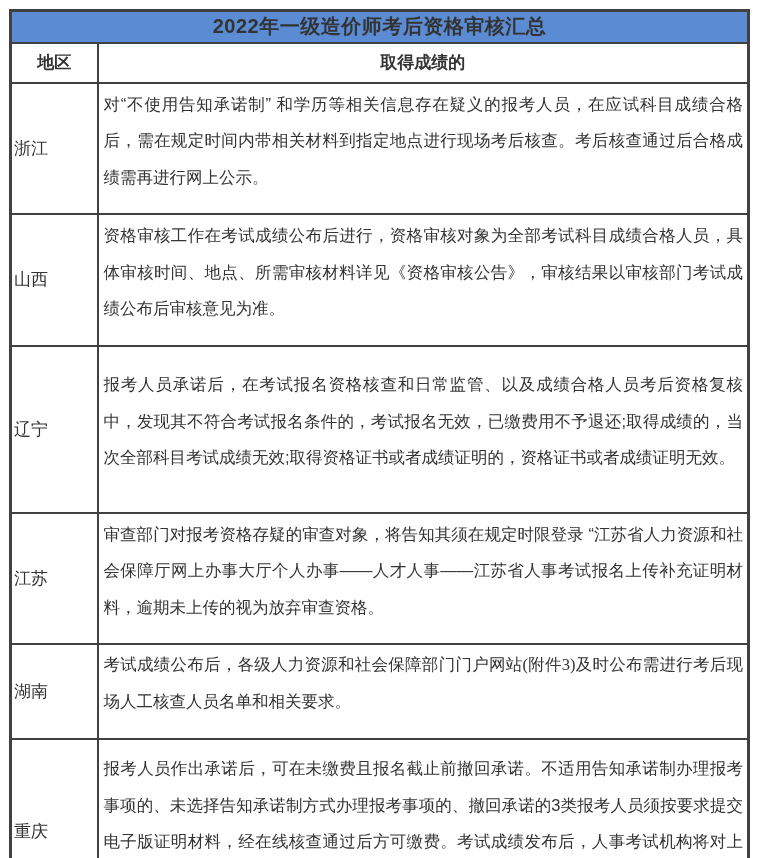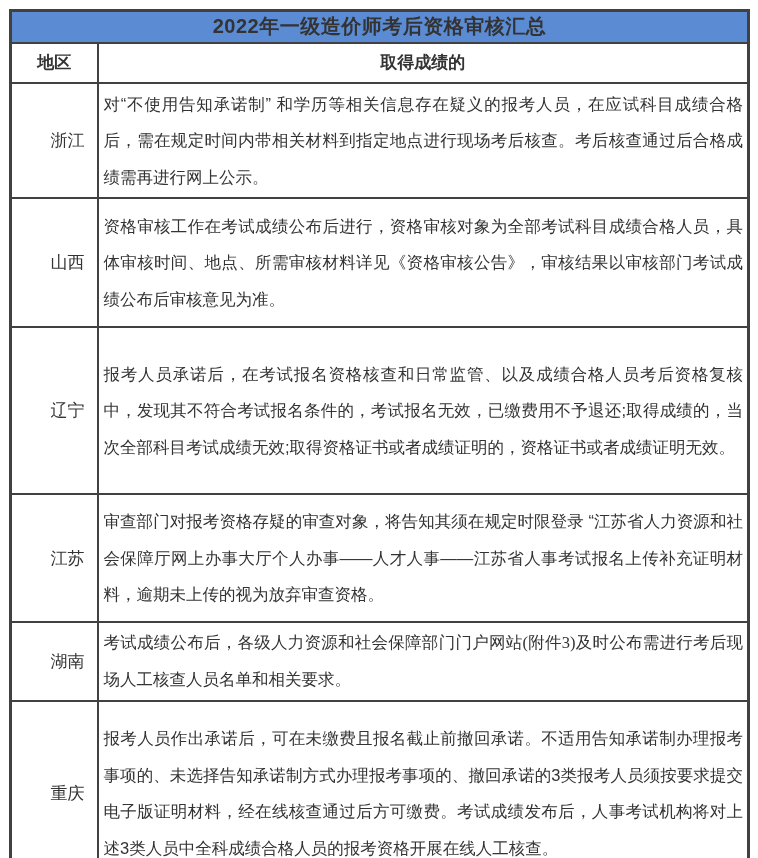--- a/index.html
+++ b/index.html
@@ -46,30 +46,30 @@
   }
   .col-head {
     font-size: 17px;
     font-weight: bold;
     text-align: center;
     height: 40px;
     padding: 2px;
   }
   col.region-col { width: 87px; }
   td.region-cell {
-    text-align: right;
+    text-align: left;
     vertical-align: middle;
     font-size: 17px;
-    padding: 12px;
+    padding: 2px;
   }
   td.req-cell {
     vertical-align: middle;
     font-size: 16.5px;
     line-height: 36.5px;
-    padding: 2px 4px 2px 5px;
+    padding: 2px 4px 18px 5px;
     text-align: justify;
   }
   tr.r0 td { height: 112px; }
   tr.r1 td { height: 129px; }
   tr.r2 td { height: 167px; }
   tr.r3 td { height: 128px; }
   tr.r4 td { height: 73px; font-family: Liberation Serif, serif; }
   tr.r5 td { height: 185px; }
 </style>
 </head>

